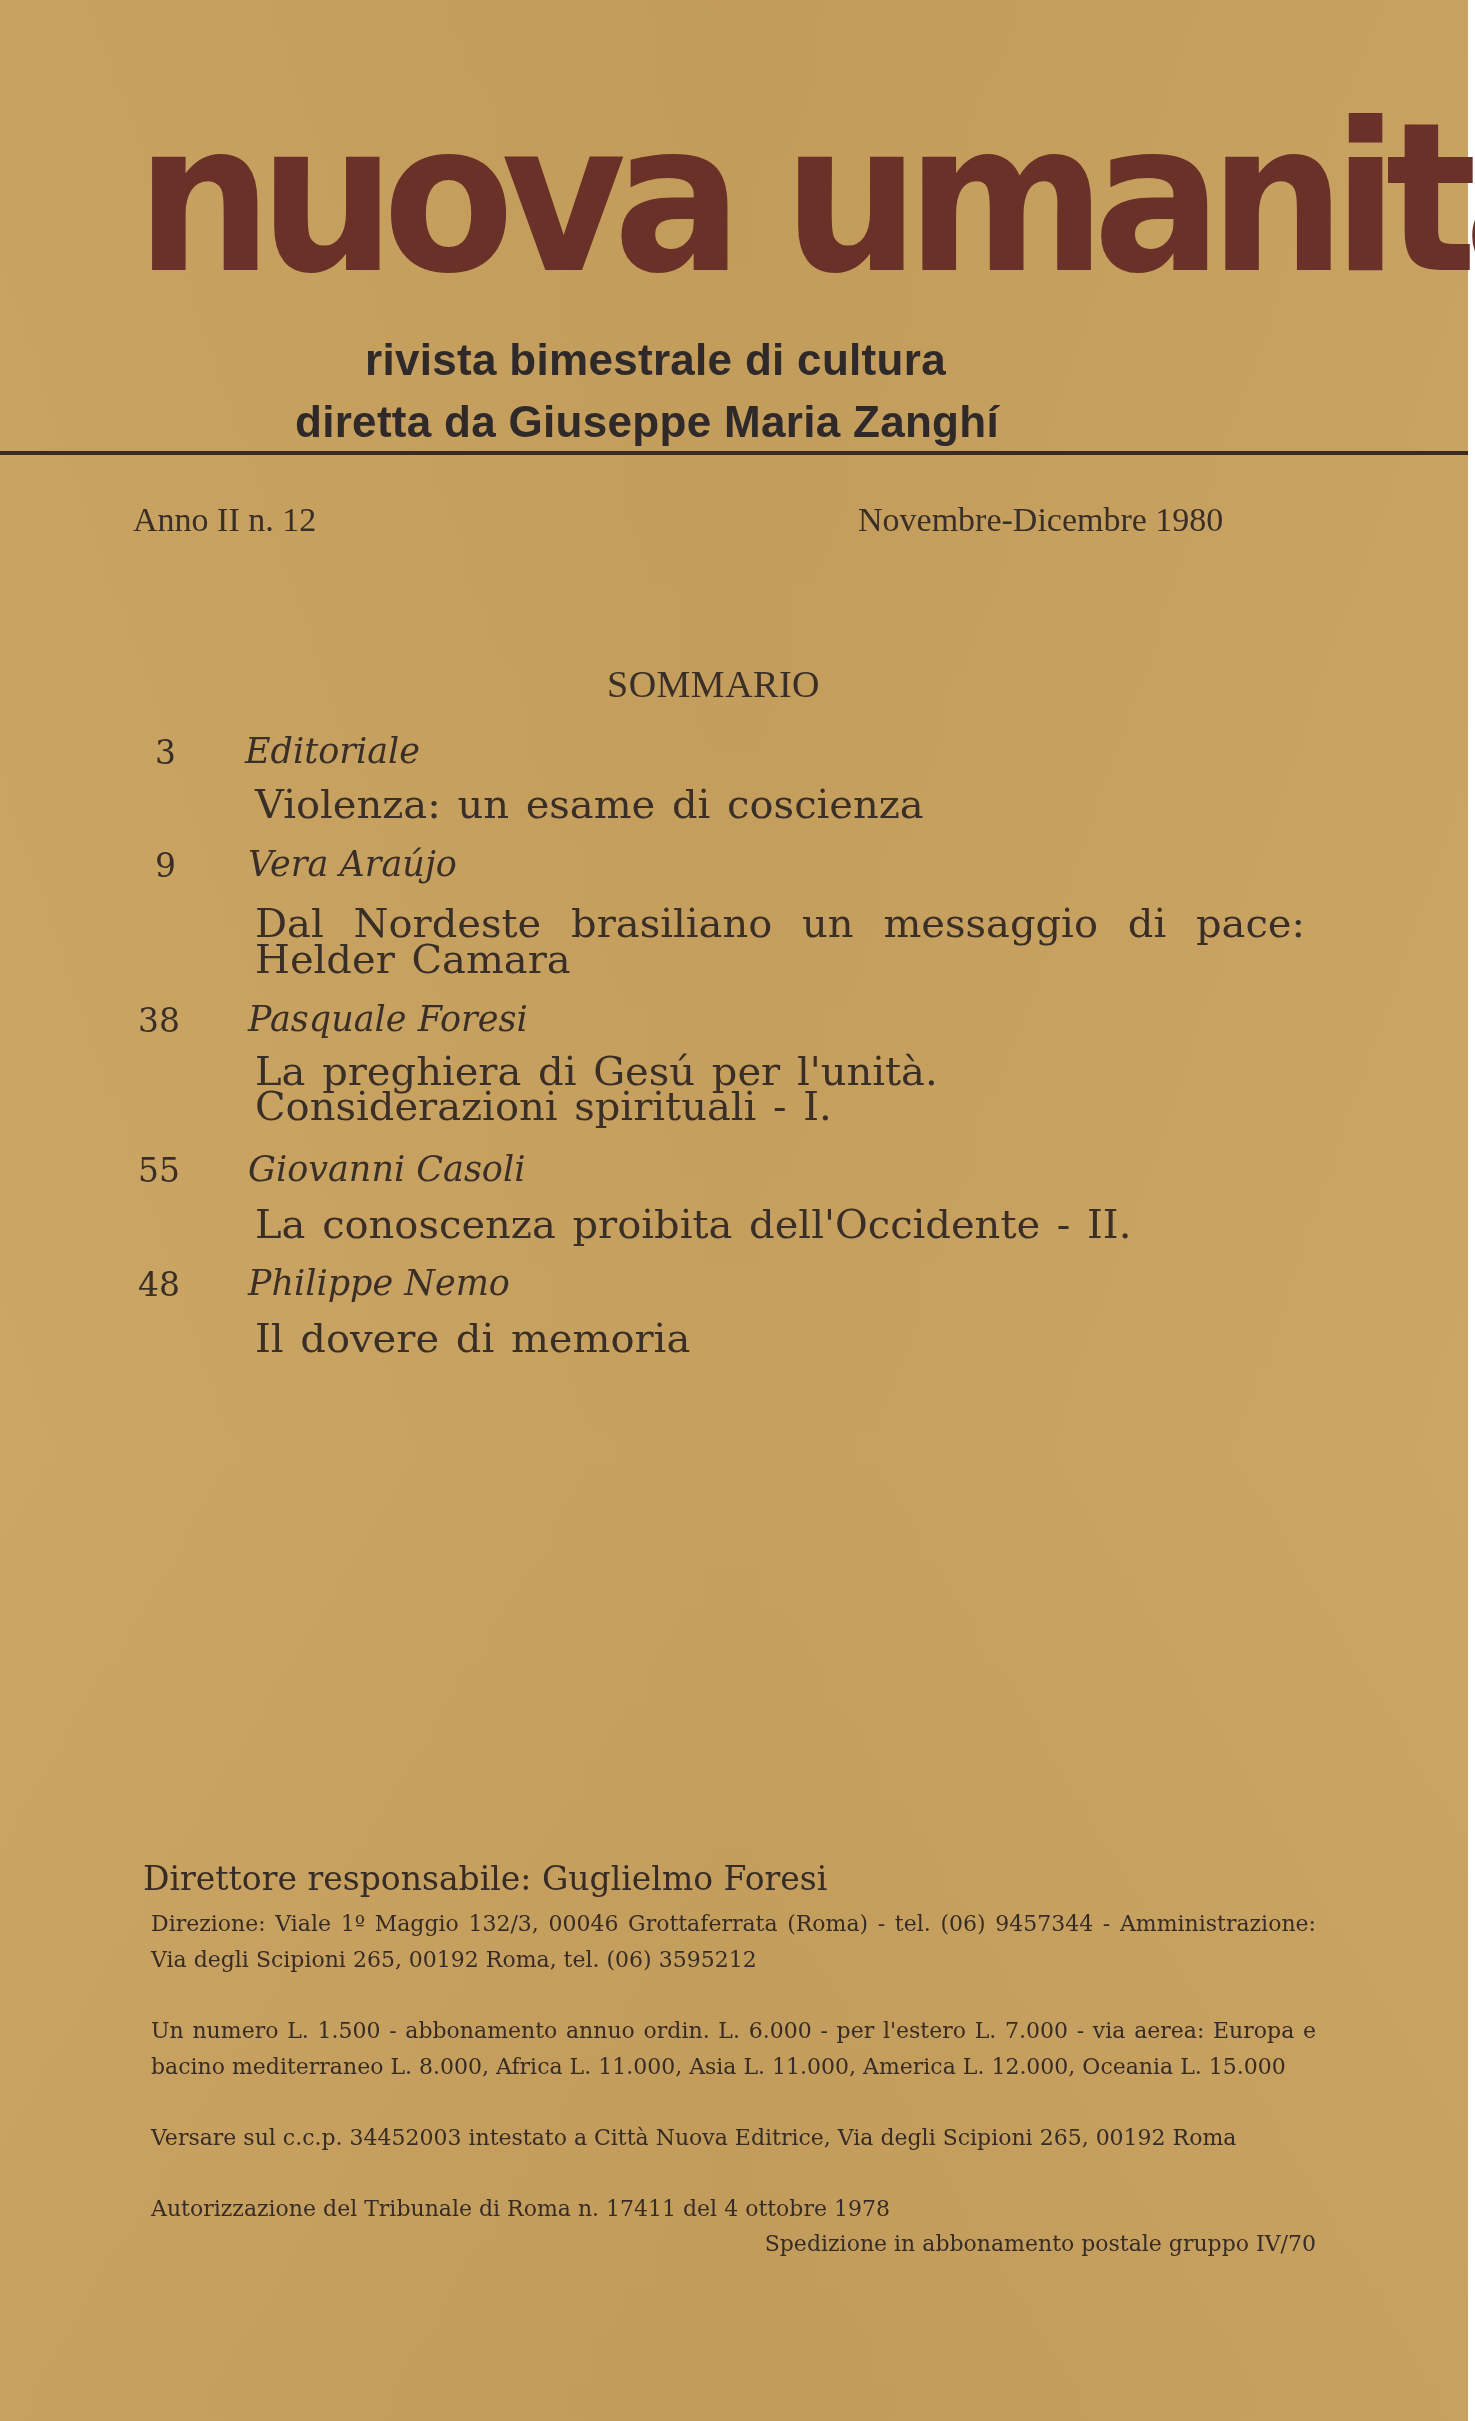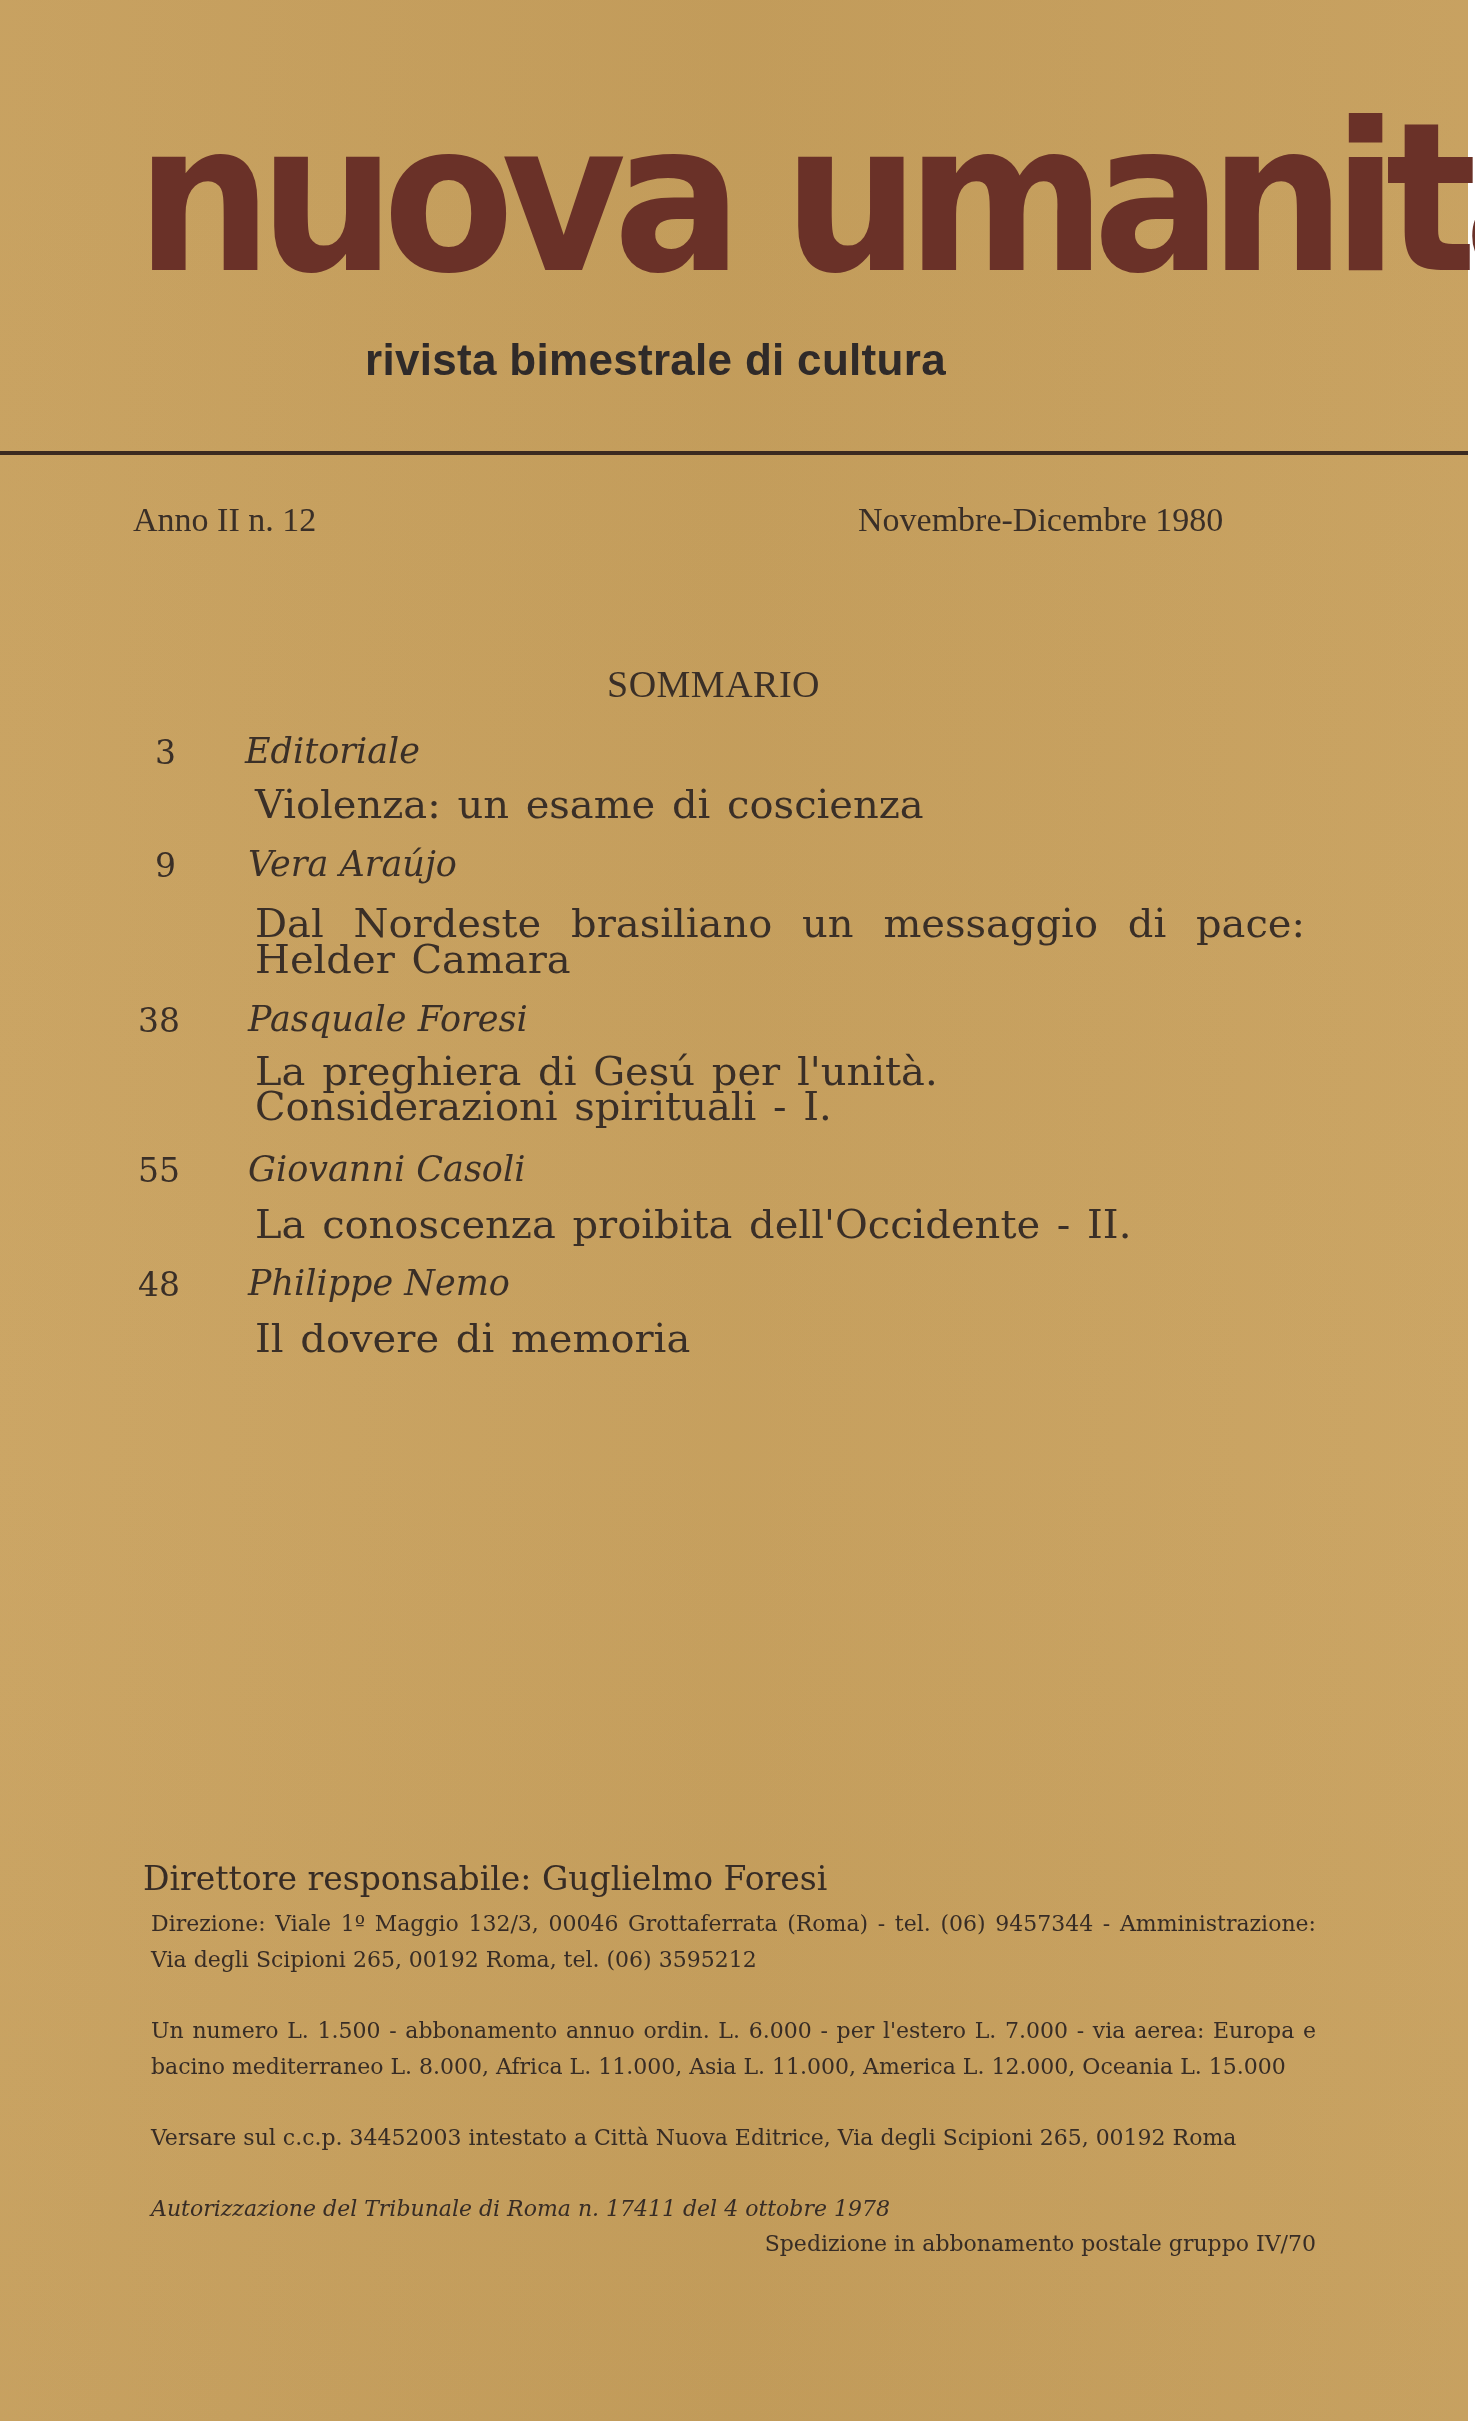--- a/index.html
+++ b/index.html
@@ -73,20 +73,21 @@
   }
 </style>
 </head>
 <body>
 
 <div class="page">
 
   <div class="abs masthead">nuova umanità</div>
 
   <div class="abs subtitle sub1">rivista bimestrale di cultura</div>
+  <div class="abs subtitle sub2">diretta da Giuseppe Maria Zanghí</div>
 
   <div class="rule"></div>
 
   <div class="abs issue issue-left">Anno II n. 12</div>
   <div class="abs issue issue-right">Novembre-Dicembre 1980</div>
 
   <div class="abs toc-head">SOMMARIO</div>
 
   <div class="abs toc-num" style="left:155px; top:736px;">3</div>
   <div class="abs toc-author" style="left:245px; top:734px;">Editoriale</div>
@@ -107,16 +108,16 @@
 
   <div class="abs toc-num" style="left:138px; top:1268px;">48</div>
   <div class="abs toc-author" style="left:248px; top:1266px;text-align:center;">Philippe Nemo</div>
   <div class="abs toc-title" style="left:255px; top:1320px; width:auto;">Il dovere di memoria</div>
 
   <div class="director">Direttore responsabile: Guglielmo Foresi</div>
 
   <div class="colophon" style="top:1906px;">Direzione: Viale 1º Maggio 132/3, 00046 Grottaferrata (Roma) - tel. (06) 9457344 - Amministrazione: Via degli Scipioni 265, 00192 Roma, tel. (06) 3595212</div>
   <div class="colophon" style="top:2013px;">Un numero L. 1.500 - abbonamento annuo ordin. L. 6.000 - per l'estero L. 7.000 - via aerea: Europa e bacino mediterraneo L. 8.000, Africa L. 11.000, Asia L. 11.000, America L. 12.000, Oceania L. 15.000</div>
   <div class="colophon" style="top:2120px;">Versare sul c.c.p. 34452003 intestato a Città Nuova Editrice, Via degli Scipioni 265, 00192 Roma</div>
-  <div class="colophon" style="top:2191px; text-align:left;font-style:italic;">Autorizzazione del Tribunale di Roma n. 17411 del 4 ottobre 1978</div>
+  <div class="colophon" style="top:2191px; text-align:left;">Autorizzazione del Tribunale di Roma n. 17411 del 4 ottobre 1978</div>
   <div class="colophon" style="top:2226px; text-align:right;">Spedizione in abbonamento postale gruppo IV/70</div>
 
 </div>
 
 </body></html>

